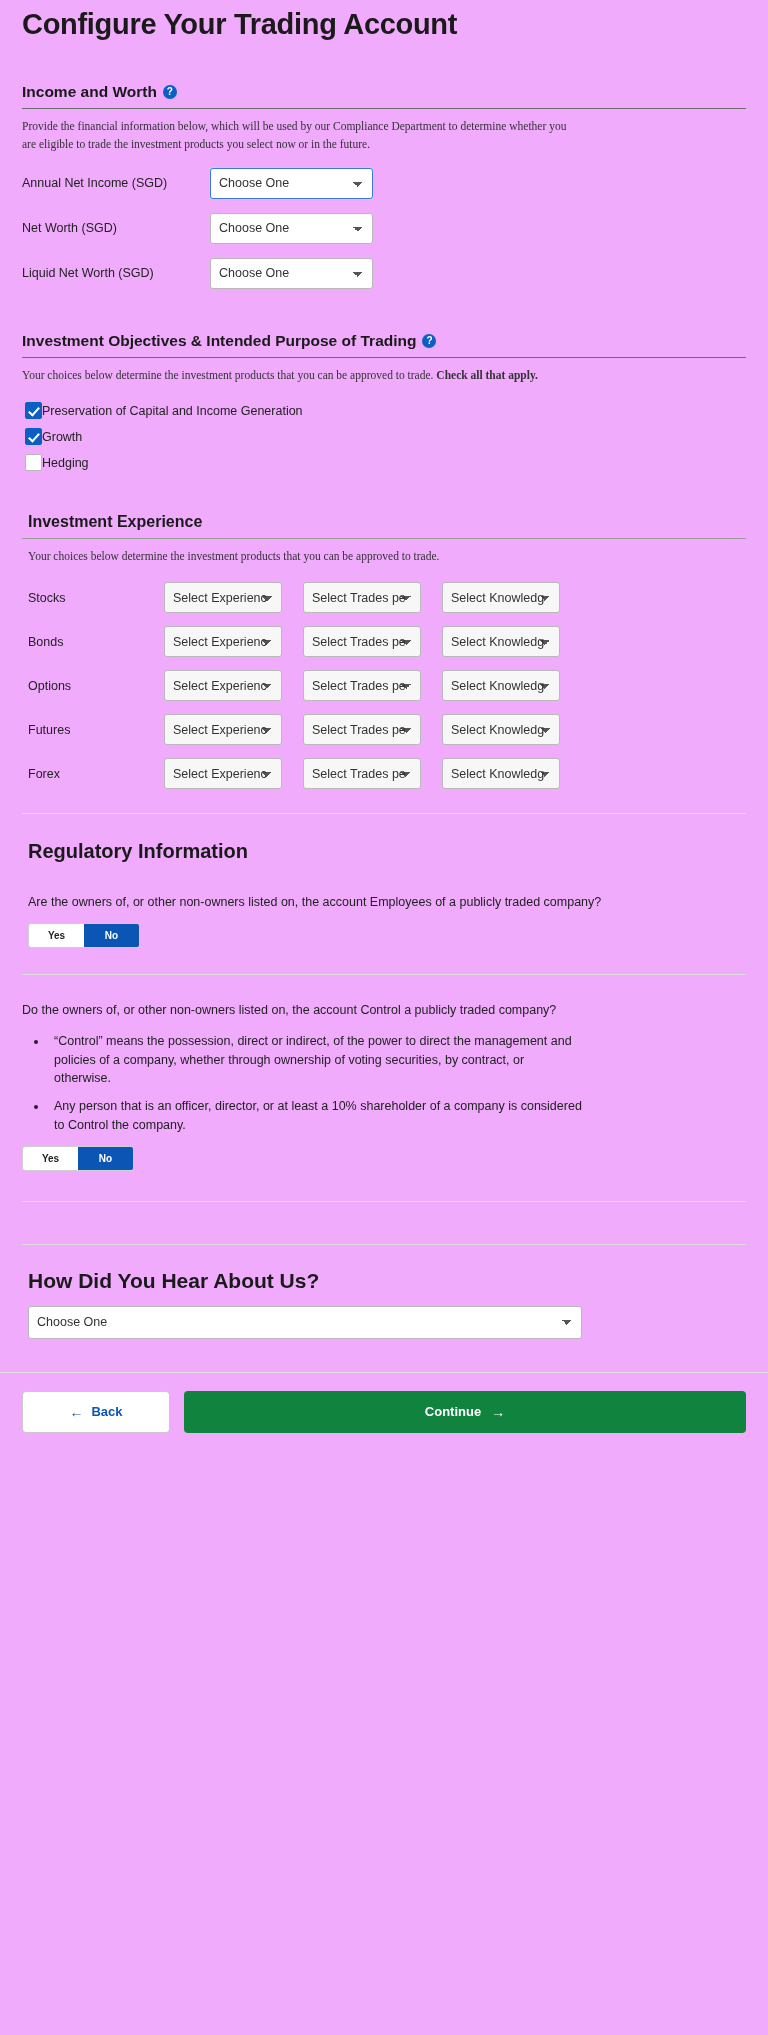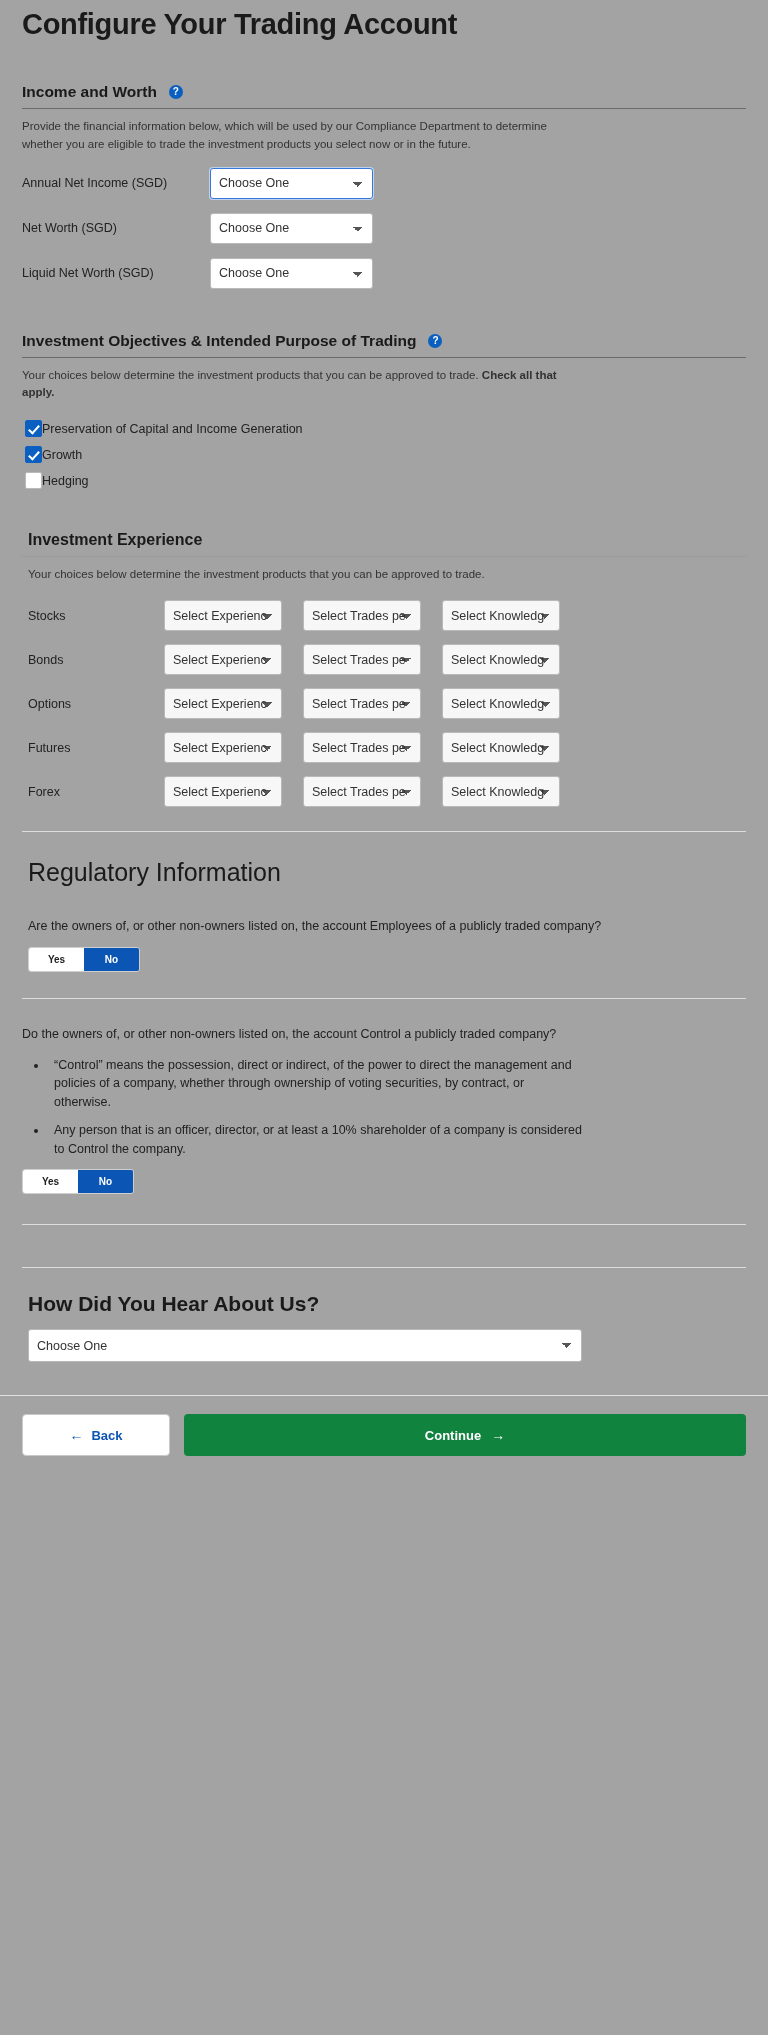--- a/index.html
+++ b/index.html
@@ -7,39 +7,39 @@
     margin: 0; padding: 0;
     background: #ffffff;
     font-family: "Liberation Sans", sans-serif;
     color: #222222;
   }
   body { width: 768px; }
   .page {
     width: 768px;
     min-height: 2035px;
     position: relative;
-    background: #a3a3a3;
+    background: #f0abfc;
     padding: 0;
   }
   .inner { padding: 0 22px; }
 
   h1.page-title {
     font-size: 29px;
     font-weight: bold;
     letter-spacing: -0.3px;
     margin: 0;
     padding: 8px 0 0 22px;
     color: #1a1a1a;
   }
 
   
   .section-head {
     display: flex;
     align-items: center;
-    gap: 12px;
+    gap: 6px;
     font-size: 15.5px;
     font-weight: bold;
     color: #1a1a1a;
     border-bottom: 1px solid #6b6b6b;
     padding-bottom: 7px;
   }
   .section-head.light {
     border-bottom: 1px solid #9b9b9b;
     font-size: 16px;
   }
@@ -54,20 +54,21 @@
     line-height: 14px;
     text-align: center;
     cursor: pointer;
   }
   .section-note {
     font-size: 11.5px;
     color: #333;
     line-height: 1.55;
     margin-top: 9px;
     max-width: 545px;
+    font-family: Liberation Serif, serif;
   }
   .section-note b { font-weight: bold; }
 
   
   .field-row {
     display: flex;
     align-items: center;
     margin-top: 14px;
   }
   .field-label {
@@ -153,22 +154,22 @@
     background-color: #f7f7f7;
   }
 
   .divider {
     border: none;
     border-top: 1px solid #dddddd;
     margin: 24px 22px 0 22px;
   }
 
   h2.reg-title {
-    font-size: 25px;
-    font-weight: normal;
+    font-size: 20px;
+    font-weight: bold;
     color: #1a1a1a;
     margin: 26px 0 0 0;
     padding-left: 6px;
   }
 
   .q-text {
     font-size: 12.5px;
     color: #222;
     line-height: 1.5;
     margin-top: 30px;

